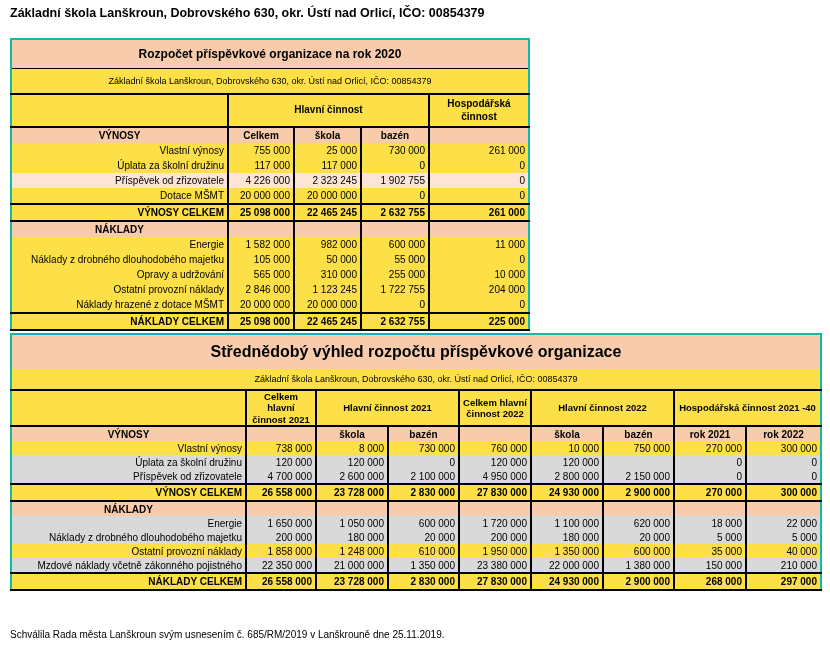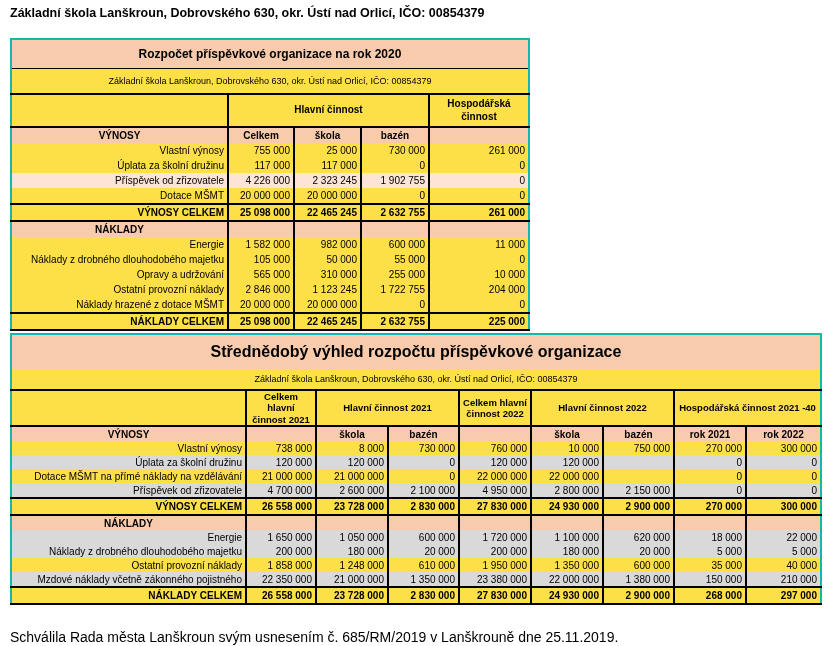--- a/index.html
+++ b/index.html
@@ -33,21 +33,21 @@
   .t2 .group-row td { font-size:9.5px; line-height:1.2; }
   .sect td { background:var(--band); font-weight:bold; text-align:center; height:15px; }
   .t2 .sect td { height:14px; }
   tr.data td { height:15px; }
   .t2 tr.data td { height:14px; }
   td.lbl { text-align:right; }
   td.num { text-align:right; }
   tr.total td { font-weight:bold; border-top:2px solid #000; border-bottom:2px solid #000; height:15px; }
   tr.lightpeach td { background:var(--peachLight); }
   tr.gray td { background:var(--grayRow); }
-  .footer { position:absolute; left:10px; top:629px; font-size:14px; white-space:nowrap; }
+  .footer { position:absolute; left:10px; top:629px; font-size:10px; white-space:nowrap; }
 </style>
 </head>
 <body>
 
 <div class="page-title">Základní škola Lanškroun, Dobrovského 630, okr. Ústí nad Orlicí, IČO: 00854379</div>
 
 <table class="tbl t1">
   <colgroup>
     <col style="width:217px">
       <col style="width:66px">
@@ -214,31 +214,20 @@
     <td class="lbl">Úplata za školní družinu</td>
     <td class="num">120 000</td>
     <td class="num">120 000</td>
     <td class="num">0</td>
     <td class="num">120 000</td>
     <td class="num">120 000</td>
     <td class="num"></td>
     <td class="num">0</td>
     <td class="num">0</td>
   </tr>
-  <tr class="data">
-    <td class="lbl">Dotace MŠMT na přímé náklady na vzdělávání</td>
-    <td class="num">21 000 000</td>
-    <td class="num">21 000 000</td>
-    <td class="num">0</td>
-    <td class="num">22 000 000</td>
-    <td class="num">22 000 000</td>
-    <td class="num"></td>
-    <td class="num">0</td>
-    <td class="num">0</td>
-  </tr>
   <tr class="data gray">
     <td class="lbl">Příspěvek od zřizovatele</td>
     <td class="num">4 700 000</td>
     <td class="num">2 600 000</td>
     <td class="num">2 100 000</td>
     <td class="num">4 950 000</td>
     <td class="num">2 800 000</td>
     <td class="num">2 150 000</td>
     <td class="num">0</td>
     <td class="num">0</td>

